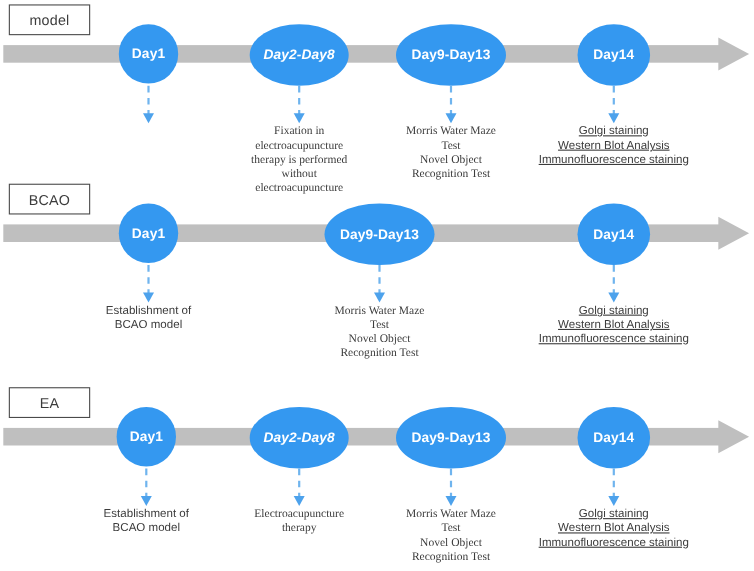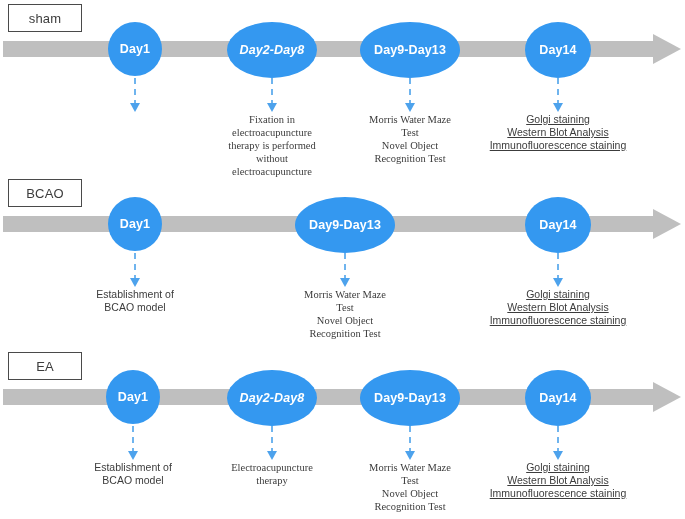--- a/index.html
+++ b/index.html
@@ -24,21 +24,21 @@
   }
 
   
   .row {
     position: absolute;
     left: 0;
     width: 685px;
     height: 175px;
   }
   .row-1 { top: 0px; }
-  .row-2 { top: 175px; }
+  .row-2 { top: 163px; }
   .row-3 { top: 348px; }
 
   
   .group-label {
     position: absolute;
     left: 8px;
     top: 4px;
     width: 74px;
     height: 28px;
     border: 1px solid #4a4a4a;
@@ -134,21 +134,21 @@
   .caption.w-mid    { width: 132px; margin-left: -66px; font-family: Liberation Serif, serif; }
   .caption.w-wide   { width: 190px; margin-left: -95px; text-decoration: underline; }
 </style>
 </head>
 <body>
 
 <div class="diagram">
 
   <div class="row row-1">
     <div class="group-label">
-      <span>sham</span>
+      <span>model</span>
     </div>
     <div class="track">
       <div class="track-bar"></div>
       <div class="track-head"></div>
     </div>
 
     <div class="node size-s" style="left:135px">
       <span>Day1</span>
     </div>
     <div class="connector" style="left:135px"></div>

